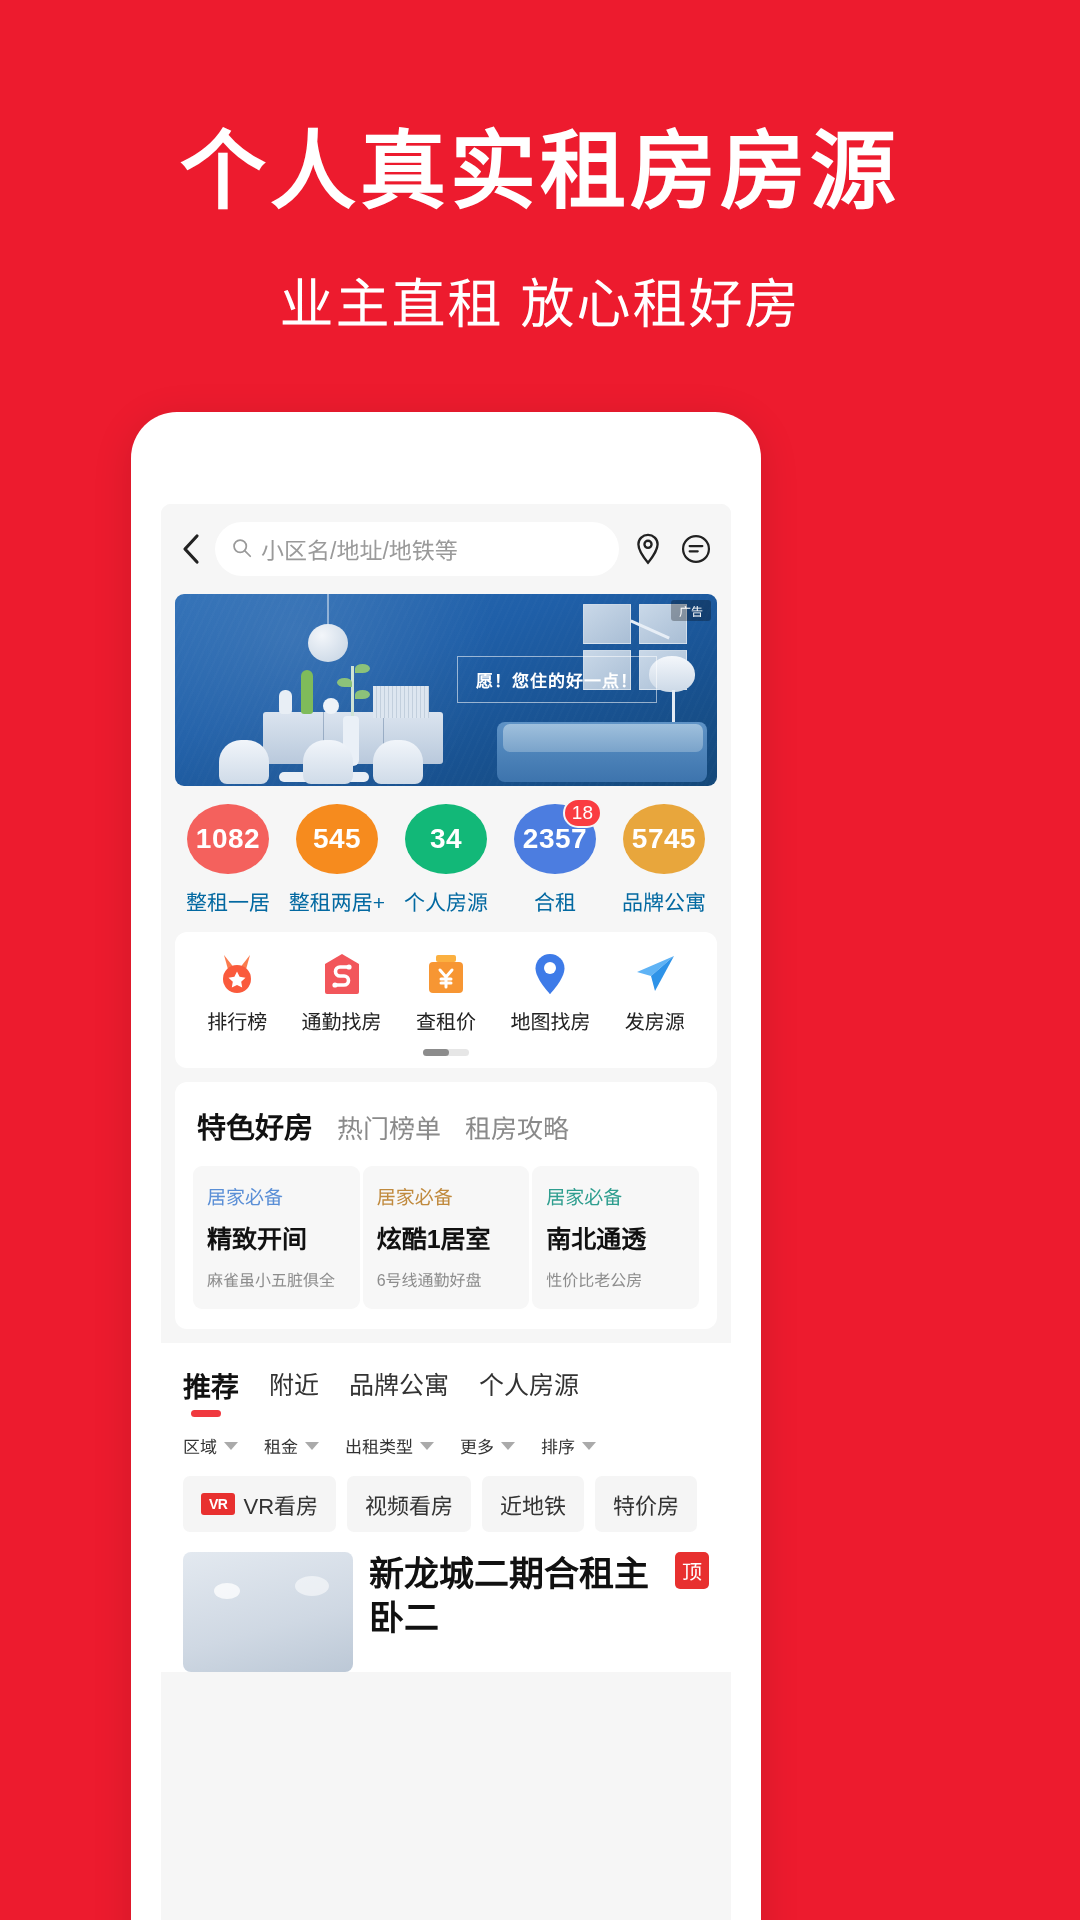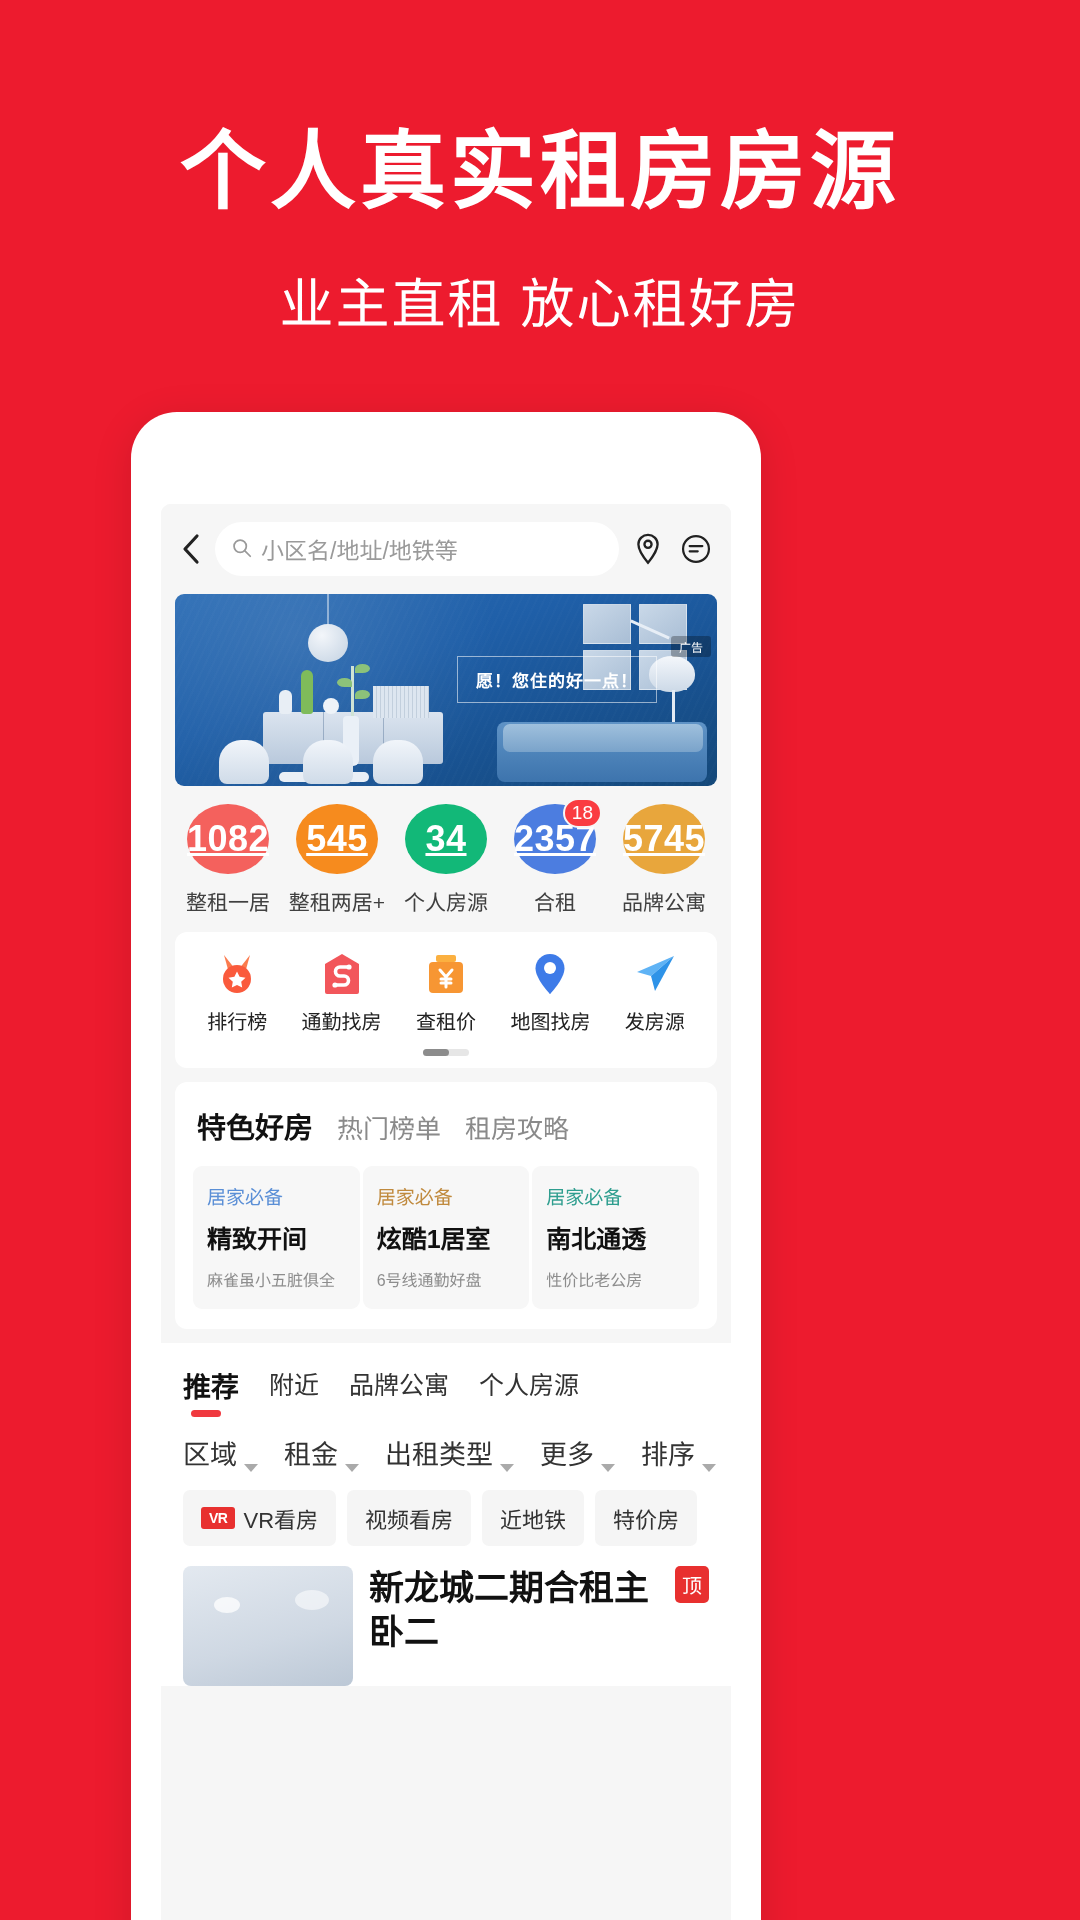--- a/index.html
+++ b/index.html
@@ -107,33 +107,33 @@
     background: linear-gradient(180deg,#f1f5fa,#cfdbe8); }
   .b-slogan {
     position:absolute; right:60px; top:62px;
     padding: 10px 18px;
     border: 1px solid rgba(255,255,255,.55);
     color:#ffffff; font-size:17px; letter-spacing:1px; font-weight:600; white-space:nowrap;
   }
   .b-adtag {
     position:absolute; right:6px; top:6px;
     background: rgba(0,0,0,.28); color:#fff; font-size:12px;
-    padding: 2px 8px; border-radius:3px;margin-top:36px;
+    padding: 2px 8px; border-radius:3px;
   }
 
   
   .cats { display:flex; justify-content:space-between; padding: 18px 18px 6px 18px; }
   .cat { width: 98px; text-align:center; position:relative; }
   .cat-bubble {
     width: 82px; height: 70px; margin: 0 auto;
     border-radius: 42px / 36px;
     display:flex; align-items:center; justify-content:center;
-    color:#fff; font-size: 36px; font-weight: 600; letter-spacing:.5px;text-decoration:underline;
-  }
-  .cat-label { margin-top: 12px; font-size: 21px; color: #404040; white-space:nowrap; }
+    color:#fff; font-size: 28px; font-weight: 600; letter-spacing:.5px;
+  }
+  .cat-label { margin-top: 12px; font-size: 21px; color: #0369a1; white-space:nowrap; }
   .cat-badge {
     position:absolute; right: 2px; top: -6px;
     min-width: 34px; height: 30px; padding: 0 7px;
     border-radius: 15px; background:#FA3C41; color:#fff;
     font-size: 19px; display:flex; align-items:center; justify-content:center;
     border: 2px solid #f6f6f6;
   }
 
   
   .quick {
@@ -159,21 +159,21 @@
   .f-card-title { font-size: 25px; font-weight:700; color:#111; margin-bottom: 12px; white-space:nowrap; }
   .f-card-desc { font-size: 16px; color:#8d8d8d; white-space:nowrap; }
 
   
   .listsec { background:#fff; margin-top: 14px; padding: 22px 0 0 0; }
   .l-tabs { display:flex; gap: 30px; padding: 0 22px; align-items:flex-start; }
   .l-tab { font-size: 25px; color:#333; white-space:nowrap; position:relative; padding-bottom: 12px; }
   .l-tab.active { font-size: 28px; font-weight:700; color:#111; }
   .l-underline { position:absolute; left: 8px; bottom: 0; width: 30px; height: 7px; border-radius: 4px; background:#F0393F; }
   .filters { display:flex; gap: 26px; padding: 16px 22px 0 22px; align-items:center; }
-  .filter { display:flex; align-items:flex-end; gap: 7px; font-size: 27px; color:#333; white-space:nowrap; }
+  .filter { display:flex; align-items:center; gap: 7px; font-size: 17px; color:#333; white-space:nowrap; }
   .caret { width:0;height:0;border-left:7px solid transparent;border-right:7px solid transparent;border-top:8px solid #aaa; }
   .chips { display:flex; gap: 11px; padding: 18px 22px 0 22px; }
   .chip {
     background:#f5f5f5; border-radius: 7px;
     padding: 12px 18px; font-size: 22px; color:#333;
     display:flex; align-items:center; gap: 8px; white-space:nowrap;
   }
   .vr-badge { background:#E8302F; color:#fff; font-size:14px; font-weight:700; padding: 3px 8px; border-radius:3px; letter-spacing:-.5px; }
 
   

